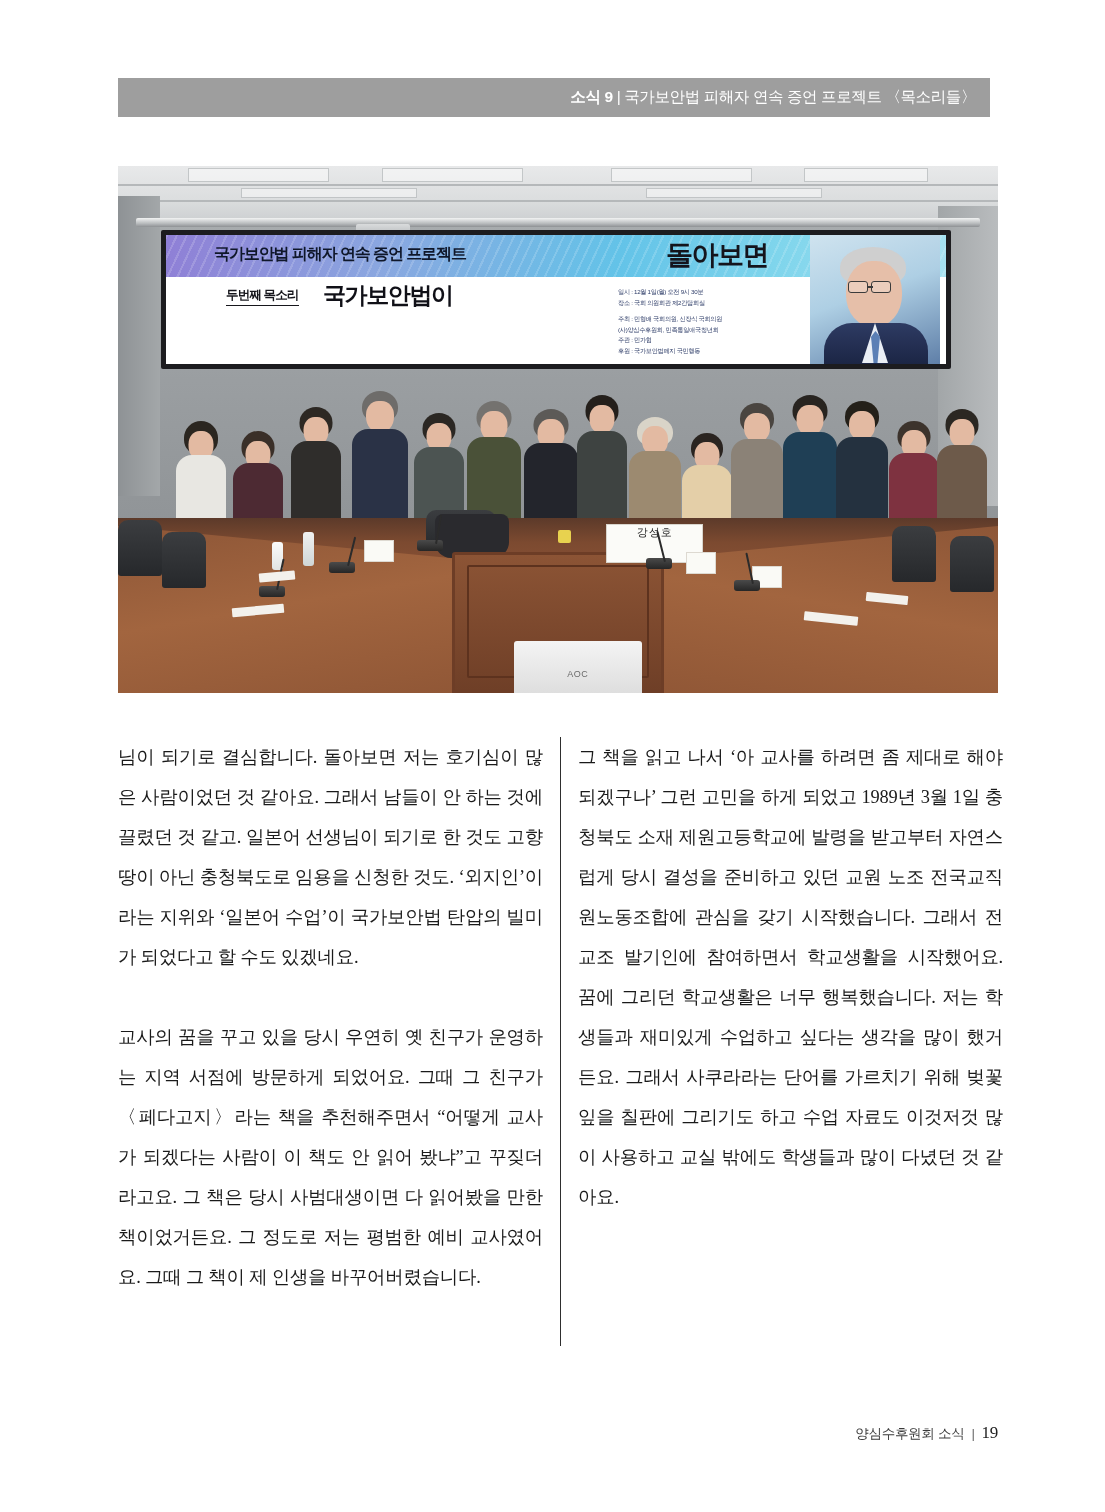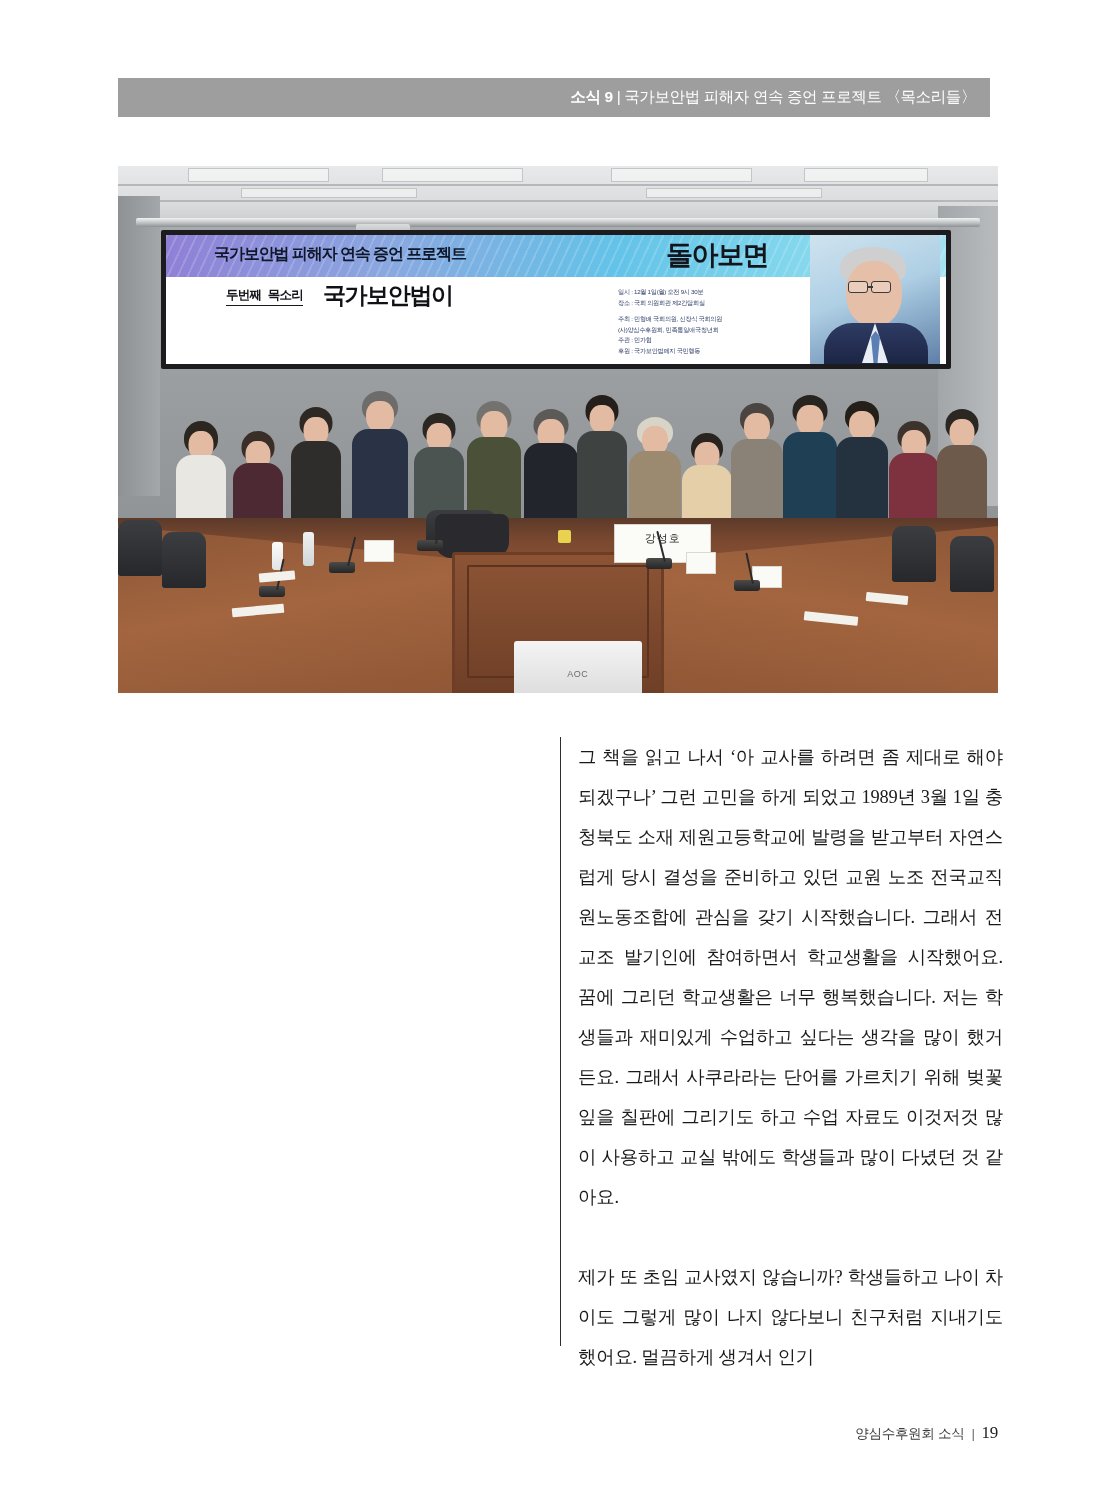--- a/index.html
+++ b/index.html
@@ -111,21 +111,21 @@
     letter-spacing: -1.1px; white-space: nowrap;
   }
   .slide-brand {
     position: absolute; left: 500px; top: 2px;
     font-family: "Liberation Serif","DejaVu Serif",serif;
     font-weight: bold; font-size: 27px; color: #14141c;
     letter-spacing: -1.5px; white-space: nowrap;
   }
   .slide-sub {
     position: absolute; left: 60px; top: 52px;
-    font-family: Liberation Mono, monospace;
+    font-family: Liberation Serif, serif;
     font-weight: bold; font-size: 12.5px; color: #16161c;
     letter-spacing: -0.8px; border-bottom: 1.5px solid #16161c;
     padding-bottom: 1px;
   }
   .slide-head1 {
     position: absolute; left: 157px; top: 45px;
     font-family: "Liberation Sans","DejaVu Sans",sans-serif;
     font-weight: bold; font-size: 23px; color: #101017;
     letter-spacing: -1.4px; white-space: nowrap;
   }
@@ -225,22 +225,21 @@
   }
   .monitor-logo {
     position: absolute; left: 0; right: 0; bottom: 14px; text-align: center;
     font-family: "Liberation Sans","DejaVu Sans",sans-serif;
     font-size: 9px; color: #6b6b6b; letter-spacing: 0.5px;
   }
   .placard {
     position: absolute; left: 55.5%; top: 6px; width: 11%; height: 39px;
     background: #fbfbf8; border: 1px solid #d8d5cd;
     display: flex; align-items: flex-start; justify-content: center;
-    padding-top: 6px;
-    margin-left: 8px;
+    padding-top: 0;
   }
   .placard-name {
     font-family: "Liberation Serif","DejaVu Serif",serif;
     font-size: 11px; color: #2a2a2a; letter-spacing: 1px;
   }
   .mic {
     position: absolute; background: #2b2b2b; border-radius: 1px;
     transform-origin: bottom center;
   }
   .mic-base {
@@ -501,22 +500,23 @@
       <div class="paper" style="left:16%;top:54px;width:36px;"></div>
       <div class="paper" style="left:78%;top:96px;width:54px;transform:rotate(6deg)"></div>
       <div class="paper" style="left:85%;top:76px;width:42px;transform:rotate(6deg)"></div>
     </div>
   </div>
 </div>
 
 <div class="col-divider"></div>
 
 <div class="col col-left">
+  <p>님이 되기로 결심합니다. 돌아보면 저는 호기심이 많은 사람이었던 것 같아요. 그래서 남들이 안 하는 것에 끌렸던 것 같고. 일본어 선생님이 되기로 한 것도 고향 땅이 아닌 충청북도로 임용을 신청한 것도. ‘외지인’이라는 지위와 ‘일본어 수업’이 국가보안법 탄압의 빌미가 되었다고 할 수도 있겠네요.</p>
+  <p class="spaced">교사의 꿈을 꾸고 있을 당시 우연히 옛 친구가 운영하는 지역 서점에 방문하게 되었어요. 그때 그 친구가 〈페다고지〉라는 책을 추천해주면서 “어떻게 교사가 되겠다는 사람이 이 책도 안 읽어 봤냐”고 꾸짖더라고요. 그 책은 당시 사범대생이면 다 읽어봤을 만한 책이었거든요. 그 정도로 저는 평범한 예비 교사였어요. 그때 그 책이 제 인생을 바꾸어버렸습니다.</p>
 </div>
 
 <div class="col col-right">
   <p>그 책을 읽고 나서 ‘아 교사를 하려면 좀 제대로 해야 되겠구나’ 그런 고민을 하게 되었고 1989년 3월 1일 충청북도 소재 제원고등학교에 발령을 받고부터 자연스럽게 당시 결성을 준비하고 있던 교원 노조 전국교직원노동조합에 관심을 갖기 시작했습니다. 그래서 전교조 발기인에 참여하면서 학교생활을 시작했어요. 꿈에 그리던 학교생활은 너무 행복했습니다. 저는 학생들과 재미있게 수업하고 싶다는 생각을 많이 했거든요. 그래서 사쿠라라는 단어를 가르치기 위해 벚꽃잎을 칠판에 그리기도 하고 수업 자료도 이것저것 많이 사용하고 교실 밖에도 학생들과 많이 다녔던 것 같아요.</p>
-  <p class="spaced">제가 또 초임 교사였지 않습니까? 학생들하고 나이 차이도 그렇게 많이 나지 않다보니 친구처럼 지내기도 했어요. 멀끔하게 생겨서 인기</p>
 </div>
 
 <div class="footer">
   <span>양심수후원회 소식</span><span class="pg-sep">|</span><span class="pg-num">19</span>
 </div>
 
 </body></html>

